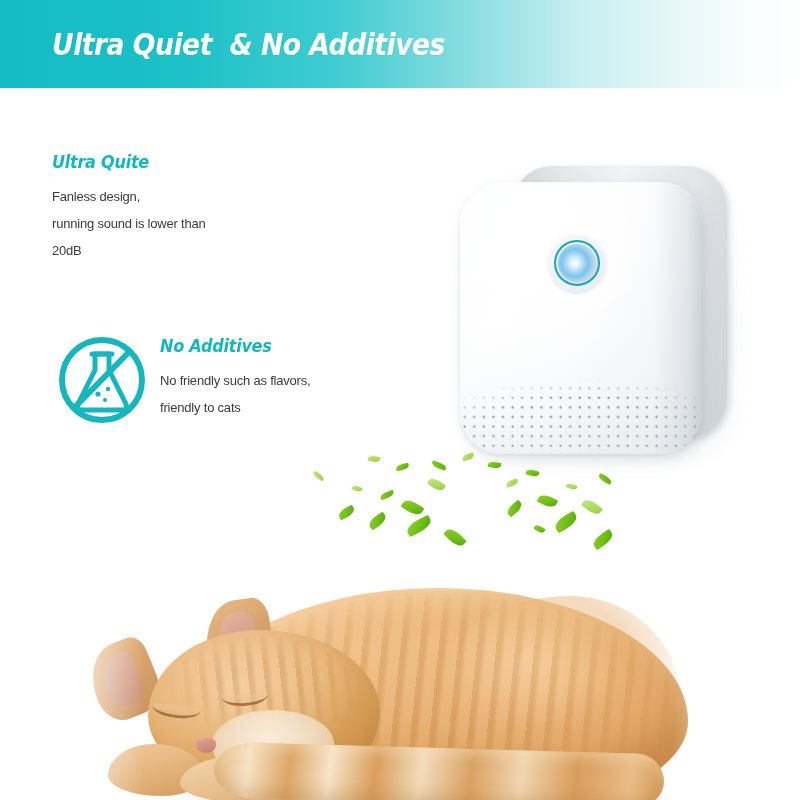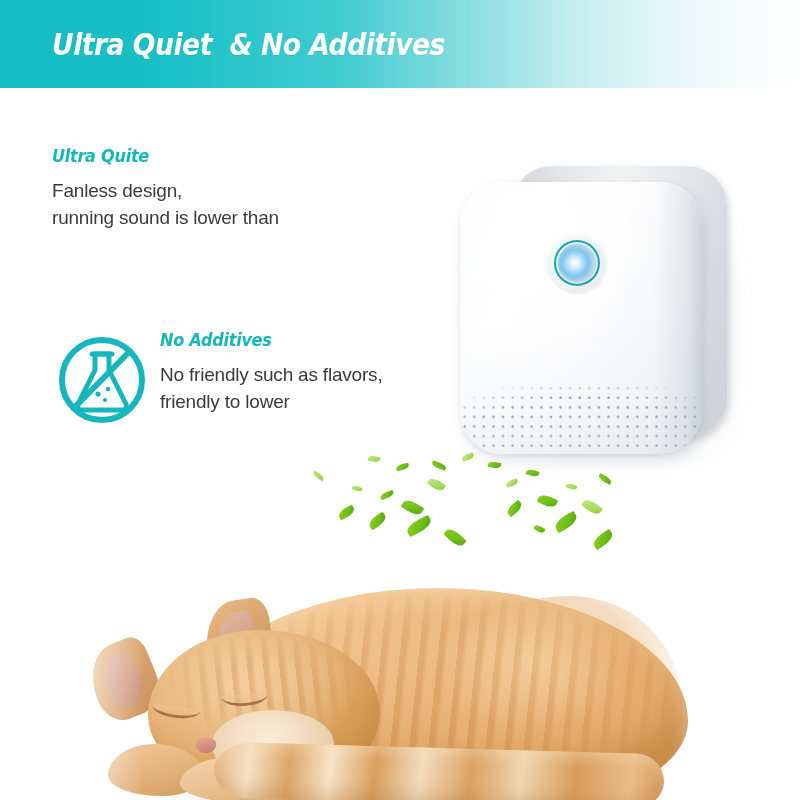--- a/index.html
+++ b/index.html
@@ -60,37 +60,38 @@
   .feature-icon {
     width: 108px;
     flex: 0 0 108px;
     display: flex;
     justify-content: center;
     align-items: flex-start;
     padding-top: 4px;
   }
   .feature-text {
     padding-left: 4px;
+    margin-top: 6px;
   }
   .feature-heading {
     color: #17b6bd;
     font-family: "DejaVu Sans", sans-serif;
     font-size: 17.5px;
     font-weight: bold;
     font-style: italic;
     letter-spacing: -0.3px;
     margin: 0 0 11px 0;
     transform: scaleX(0.92);
     transform-origin: left center;
     white-space: nowrap;
   }
   .feature-body {
     color: #3b3b3b;
     font-family: "Liberation Sans", sans-serif;
-    font-size: 19px;
+    font-size: 13px;
     line-height: 27px;
     margin: 0;
     letter-spacing: -0.2px;
   }
   .feature-body span { display: block; white-space: nowrap; }
 
   
   #device {
     position: absolute;
     left: 452px;
@@ -494,20 +495,21 @@
 <div id="header-banner">
   <div id="header-title">Ultra Quiet  &amp; No Additives</div>
 </div>
 
 <div class="feature-row" id="feature-quiet">
   <div class="feature-text">
     <p class="feature-heading">Ultra Quite</p>
     <p class="feature-body">
       <span>Fanless design,</span>
       <span>running sound is lower than</span>
+      <span>20dB</span>
     </p>
   </div>
 </div>
 
 <div class="feature-row" id="feature-additives">
   <div class="feature-icon">
     <svg width="92" height="92" viewBox="0 0 92 92" aria-hidden="true">
       <circle cx="46" cy="46" r="40" fill="none" stroke="#17b6bd" stroke-width="6"></circle>
 
       <path d="M39 20 L53 20 L53 36 L70 70 Q72 76 65 76 L27 76 Q20 76 22 70 L39 36 Z" fill="none" stroke="#17b6bd" stroke-width="5" stroke-linejoin="round"></path>
@@ -517,21 +519,21 @@
       <circle cx="52" cy="55" r="2.2" fill="#17b6bd"></circle>
       <circle cx="49" cy="66" r="2.0" fill="#17b6bd"></circle>
 
       <path d="M20 72 L72 19" stroke="#17b6bd" stroke-width="6" stroke-linecap="round"></path>
     </svg>
   </div>
   <div class="feature-text">
     <p class="feature-heading">No Additives</p>
     <p class="feature-body">
       <span>No friendly such as flavors,</span>
-      <span>friendly to lower</span>
+      <span>friendly to cats</span>
     </p>
   </div>
 </div>
 
 <div id="device">
   <div id="device-shadow"></div>
   <div id="device-backplate"></div>
   <div id="device-body">
     <div id="device-sheen"></div>
     <div id="device-vent"></div>

